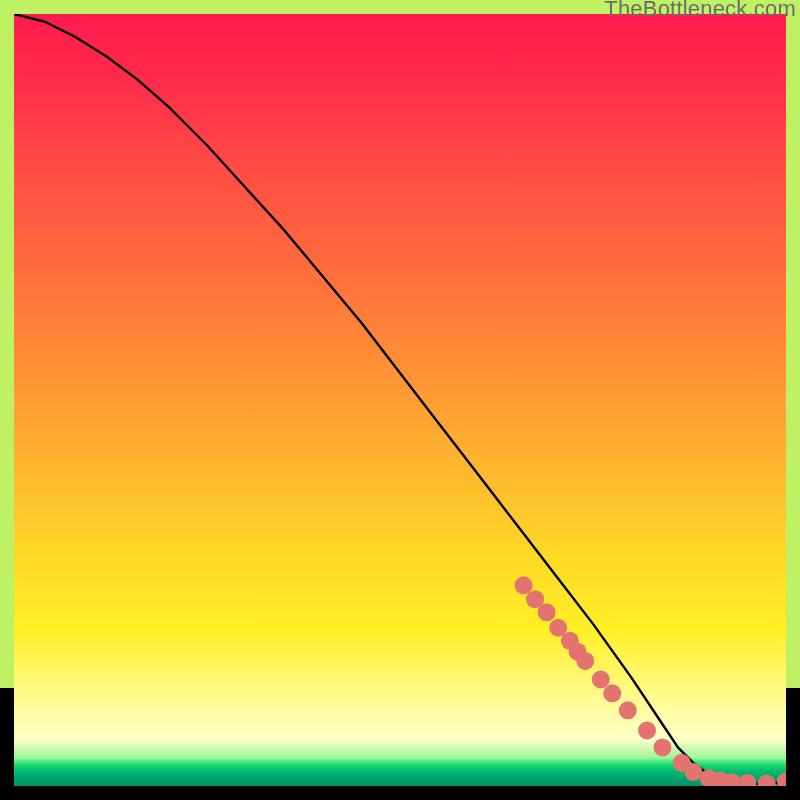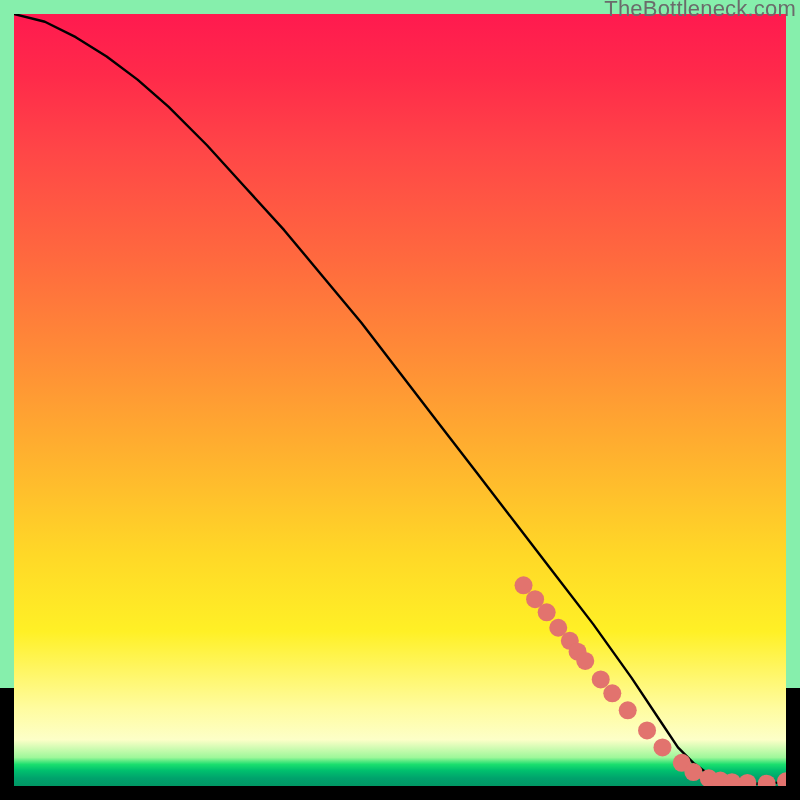--- a/index.html
+++ b/index.html
@@ -8,21 +8,21 @@
     background: #000;
     width: 800px;
     height: 800px;
     overflow: hidden;
     font-family: Arial, Helvetica, sans-serif;
   }
   .stage {
     position: relative;
     width: 800px;
     height: 688px;
-    background: #86efac;
+    background: #bef264;
   }
   .plot {
     position: absolute;
     left: 14px;
     top: 14px;
     width: 772px;
     height: 772px;
   }
   .gradient-fill {
     position: absolute;

